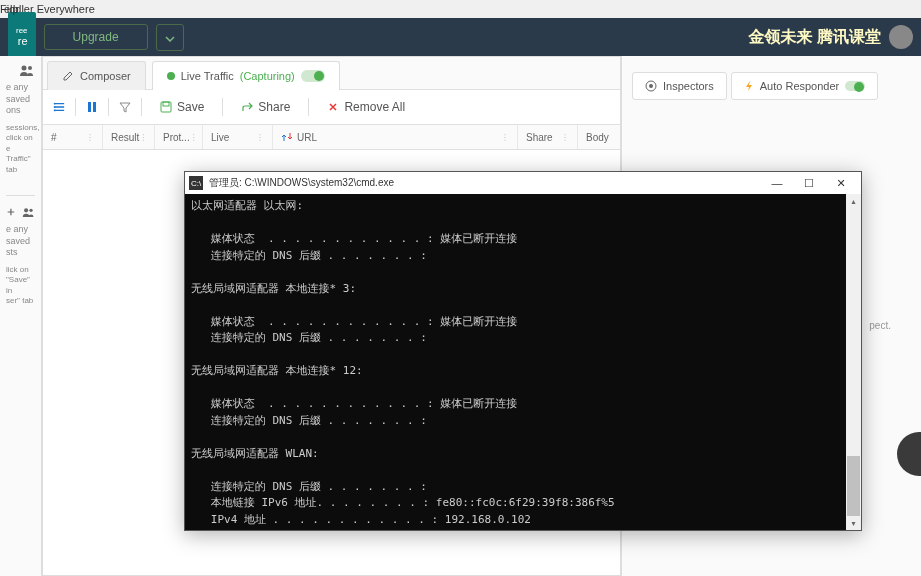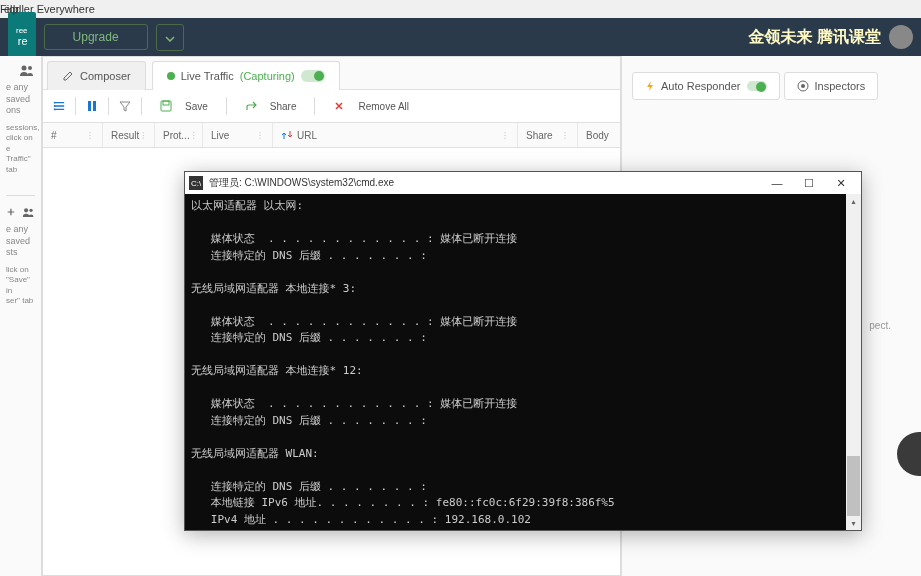--- a/index.html
+++ b/index.html
@@ -27,21 +27,21 @@
     
     .tabs-row { display: flex; align-items: center; padding: 0; border-bottom: 1px solid #e0e0e0; background: #fafafa; }
     .tab { padding: 8px 14px; font-size: 11px; color: #555; display: flex; align-items: center; gap: 6px; border: 1px solid #ddd; background: white; border-bottom: none; border-radius: 3px 3px 0 0; margin: 4px 2px -1px 4px; }
     .tab.inactive { background: #f0f0f0; }
     .live-dot { width: 8px; height: 8px; border-radius: 50%; background: #4caf50; }
     .capturing { color: #4caf50; }
     .toggle { width: 24px; height: 12px; border-radius: 6px; background: #d0e8d0; position: relative; }
     .toggle::after { content: ''; position: absolute; width: 10px; height: 10px; border-radius: 50%; background: #4caf50; top: 1px; right: 1px; }
     
     .action-row { display: flex; align-items: center; padding: 6px 10px; gap: 10px; border-bottom: 1px solid #e0e0e0; }
-    .action-btn { display: flex; align-items: center; gap: 13px; font-size: 10px; color: #555; padding: 4px 8px; border-radius: 3px; }
+    .action-btn { display: flex; align-items: center; gap: 5px; font-size: 12px; color: #555; padding: 4px 8px; border-radius: 3px; }
     .icon-sm { width: 12px; height: 12px; display: inline-flex; align-items: center; justify-content: center; }
     .menu-icon { color: #1976d2; font-size: 14px; }
     .pause-icon { color: #1976d2; }
     .filter-icon { color: #888; }
     .divider-v { width: 1px; height: 18px; background: #ddd; }
     .save-green { color: #4caf50; }
     .share-green { color: #4caf50; }
     .remove-red { color: #e53935; }
     
     .table-header { display: flex; border-bottom: 1px solid #e0e0e0; background: #fafafa; font-size: 10px; color: #666; }
@@ -233,32 +233,32 @@
           <span>Body</span>
         </div>
     </div>
 
     <div class="table-body"></div>
   </div>
 
   <div class="right-panel">
     <div class="right-tabs">
       <div class="right-tab">
-        <svg width="10" height="12" viewBox="0 0 10 12">
-            <path d="M6 1 L2 7 H5 L4 11 L8 5 H5 Z" fill="#f5a623"></path>
-          </svg>
-        <span>Auto Responder</span>
-        <span class="toggle" style="width:20px;height:10px"></span>
-      </div>
-      <div class="right-tab">
         <svg width="12" height="12" viewBox="0 0 12 12">
             <circle cx="6" cy="6" r="5" fill="none" stroke="#666"></circle>
             <circle cx="6" cy="6" r="2" fill="#666"></circle>
           </svg>
         <span>Inspectors</span>
+      </div>
+      <div class="right-tab">
+        <svg width="10" height="12" viewBox="0 0 10 12">
+            <path d="M6 1 L2 7 H5 L4 11 L8 5 H5 Z" fill="#f5a623"></path>
+          </svg>
+        <span>Auto Responder</span>
+        <span class="toggle" style="width:20px;height:10px"></span>
       </div>
     </div>
     <div class="inspect-text">pect.</div>
   </div>
 </div>
 
 <div class="cmd-window">
   <div class="cmd-titlebar">
     <div class="cmd-icon">C:\</div>
     <div class="cmd-title-text">管理员: C:\WINDOWS\system32\cmd.exe</div>

